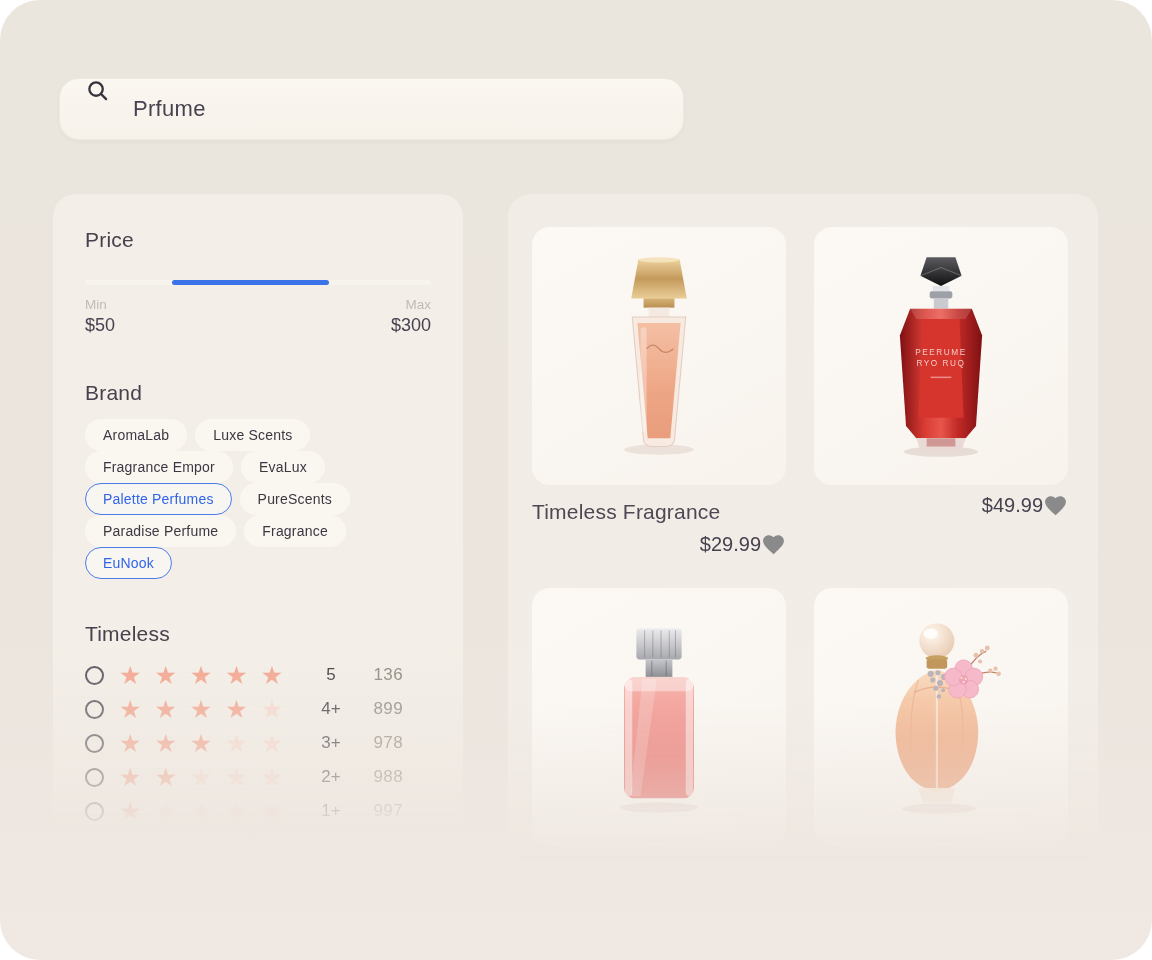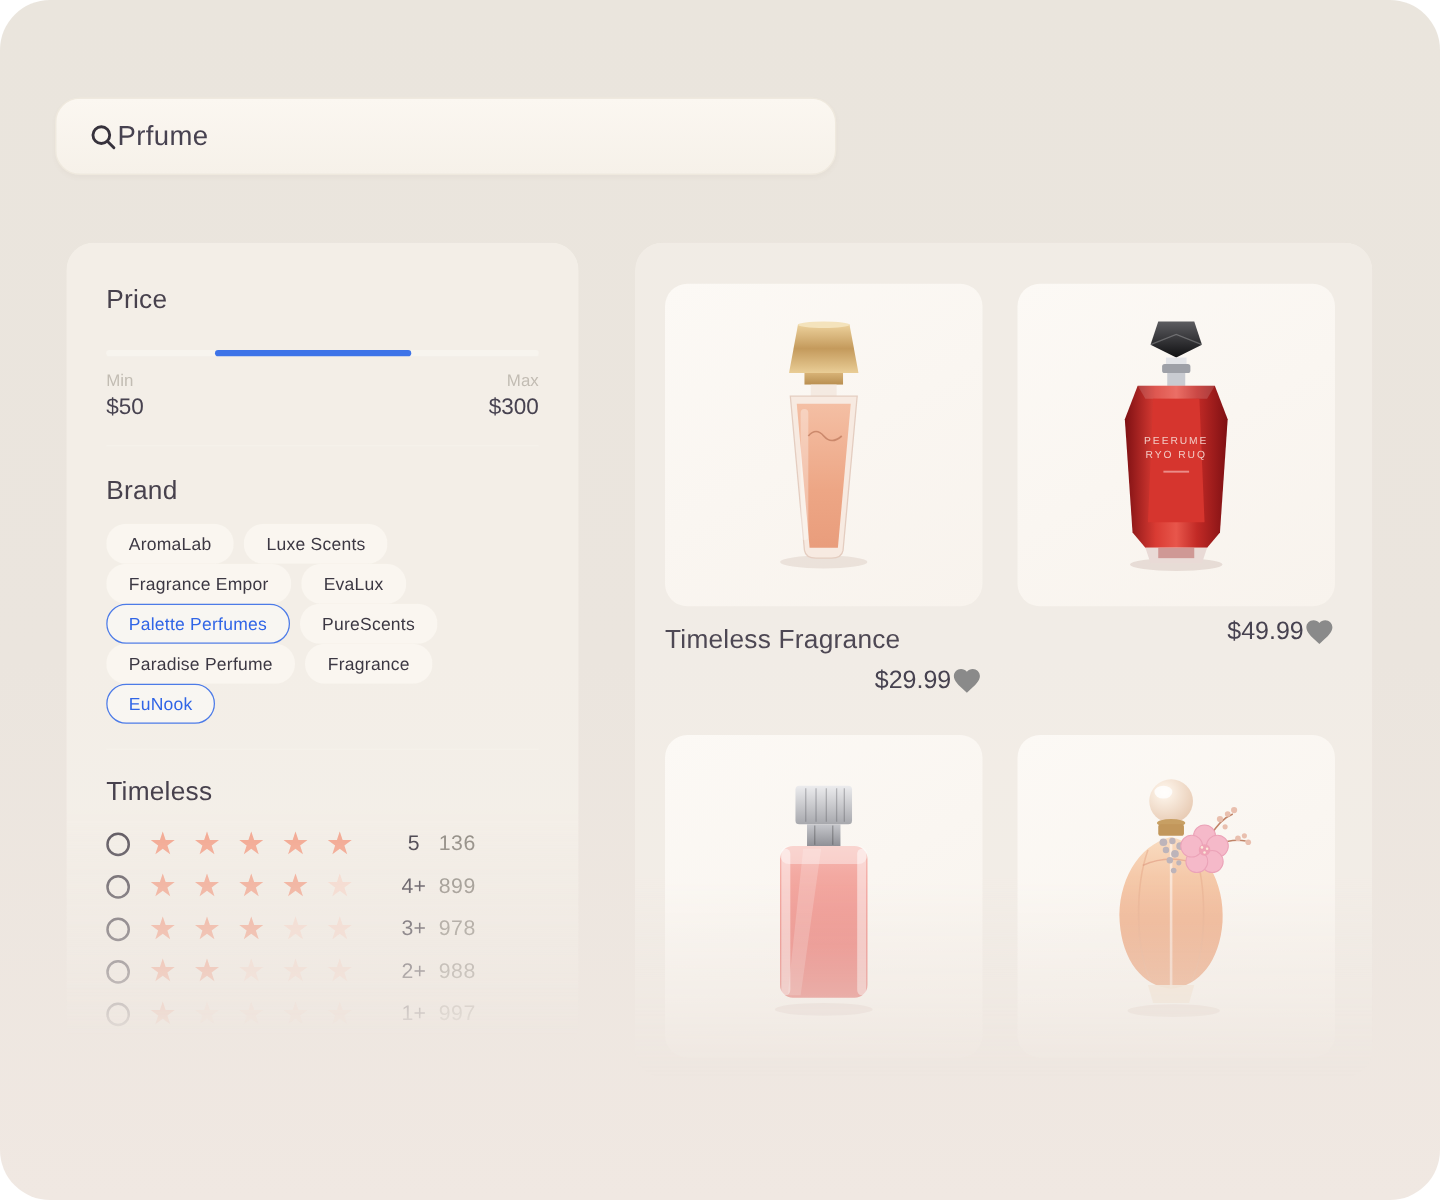--- a/index.html
+++ b/index.html
@@ -4,22 +4,22 @@
 <style>
   * { margin:0; padding:0; box-sizing:border-box; }
   html,body { width:1152px; height:960px; background:#fff; font-family:"Liberation Sans", sans-serif; }
   .page {
     position:relative; width:1152px; height:960px; border-radius:40px; overflow:hidden;
     background:linear-gradient(180deg,#EAE5DD 0%, #EBE5DE 55%, #F0E8E2 100%);
   }
 
   
   .search-bar {
-    position:absolute; left:44px; top:78px; width:625px; height:62px;
-    display:flex; align-items:center; gap:0; padding:0 26px;
+    position:absolute; left:59px; top:78px; width:625px; height:62px;
+    display:flex; gap:24px; padding:0 26px;
     background:linear-gradient(180deg,#FBF7F1 0%, #F6F1E9 100%);
     border:1px solid #EFE9DE; border-radius:20px;
     box-shadow:0 2px 4px rgba(120,100,80,0.04);
   }
   .search-bar svg { flex:0 0 auto; }
   .search-input {
     flex:1; border:none; outline:none; background:transparent;
     font-family:"Liberation Sans", sans-serif; font-size:22px; color:#474250; letter-spacing:.3px;
   }
   .results-label {
@@ -65,21 +65,21 @@
 
   
   .ratings-title { margin-top:22px; }
   .rating-rows { margin-top:12px; }
   .rating-row { display:flex; align-items:center; height:34px; }
   .radio { width:19px; height:19px; border:2px solid #57515A; border-radius:50%; flex:0 0 auto; }
   .stars { display:flex; gap:13px; margin-left:15px; width:192px; }
   .star { font-size:25px; line-height:1; color:#F4A58E; }
   .star.off { color:#F8DACE; }
   .r-label { width:40px; text-align:center; font-size:17px; color:#3F3A45; }
-  .r-count { flex:1; text-align:left; padding-right:28px; font-size:17px; color:#8D8880; letter-spacing:.4px; }
+  .r-count { flex:1; text-align:right; padding-right:28px; font-size:17px; color:#8D8880; letter-spacing:.4px; }
 
   
   .grid { display:grid; grid-template-columns:254px 254px; column-gap:28px; row-gap:32px; }
   .card { width:254px; }
   .card-img {
     width:254px; height:258px; border-radius:18px;
     background:linear-gradient(150deg,#FCF9F5 0%, #F8F3ED 100%);
     display:flex; align-items:center; justify-content:center; cursor:pointer;
   }
   .card-title { margin-top:15px; font-size:21px; font-weight:500; color:#4E4854; letter-spacing:.2px; }

